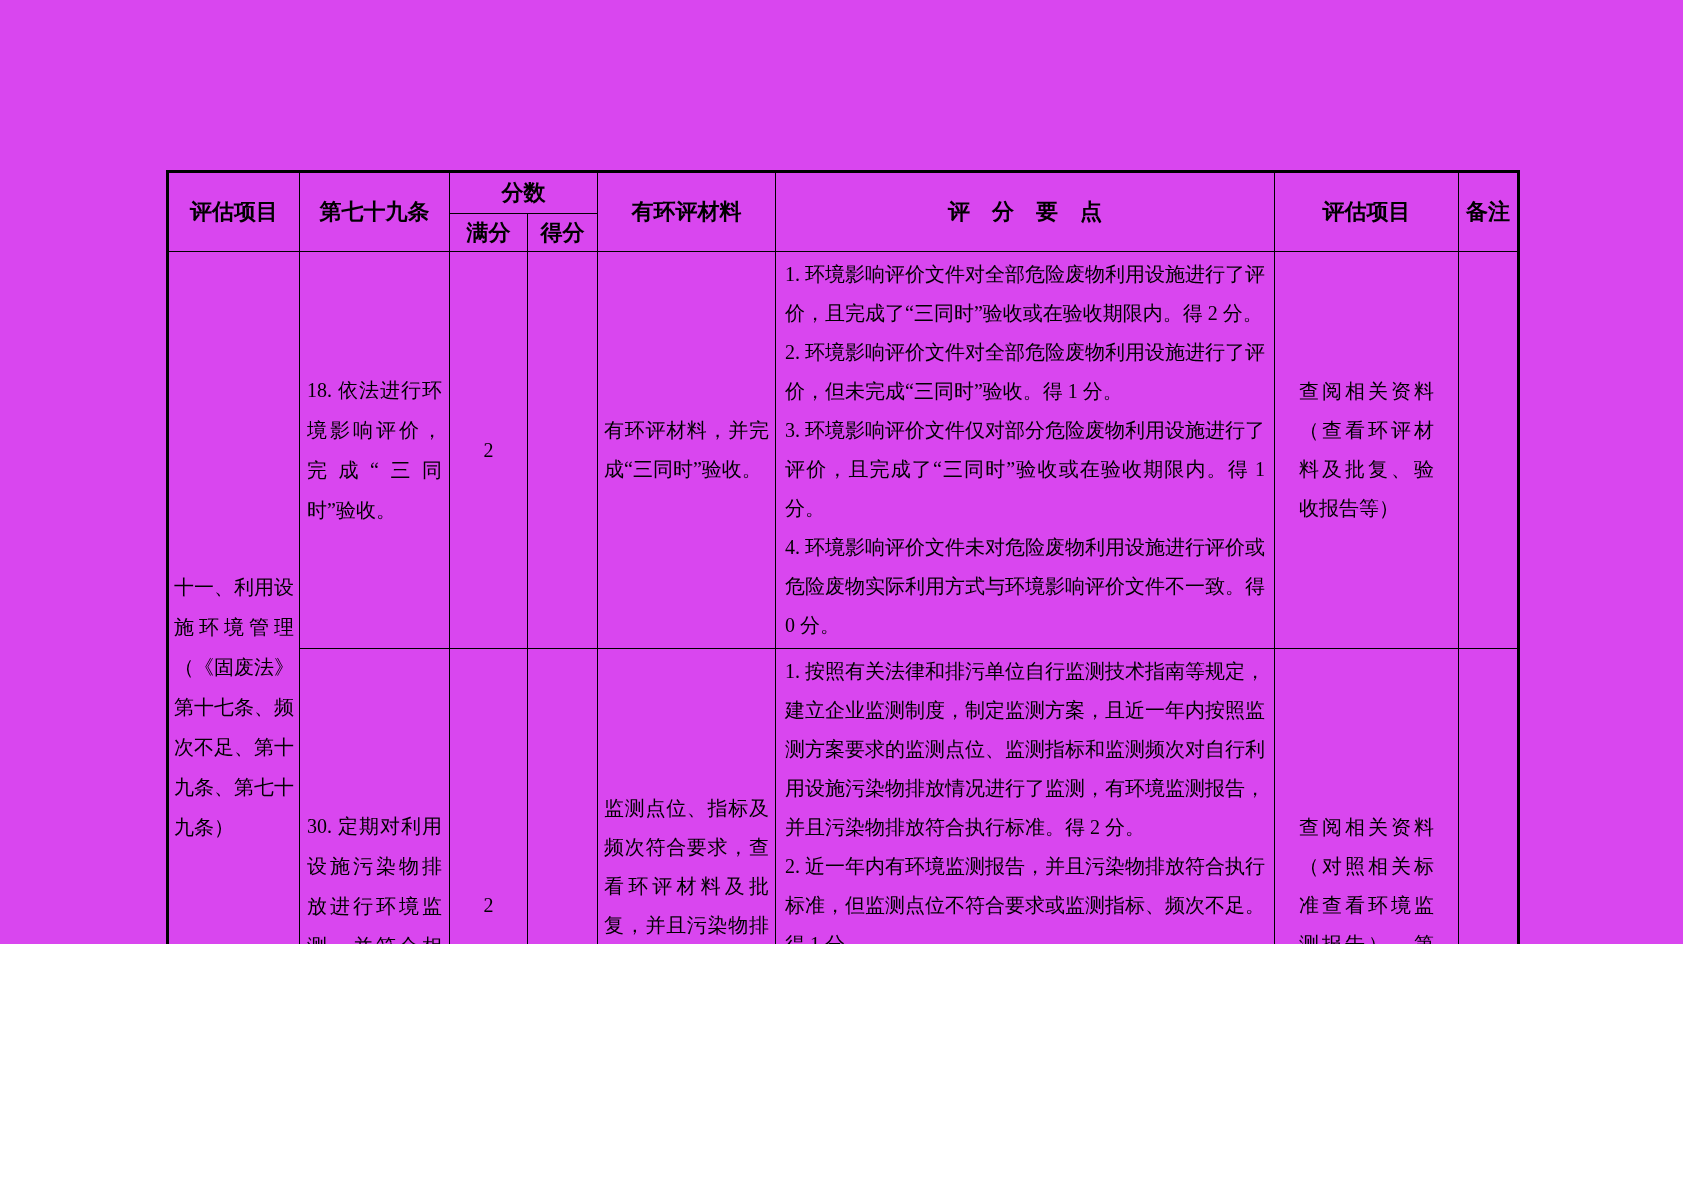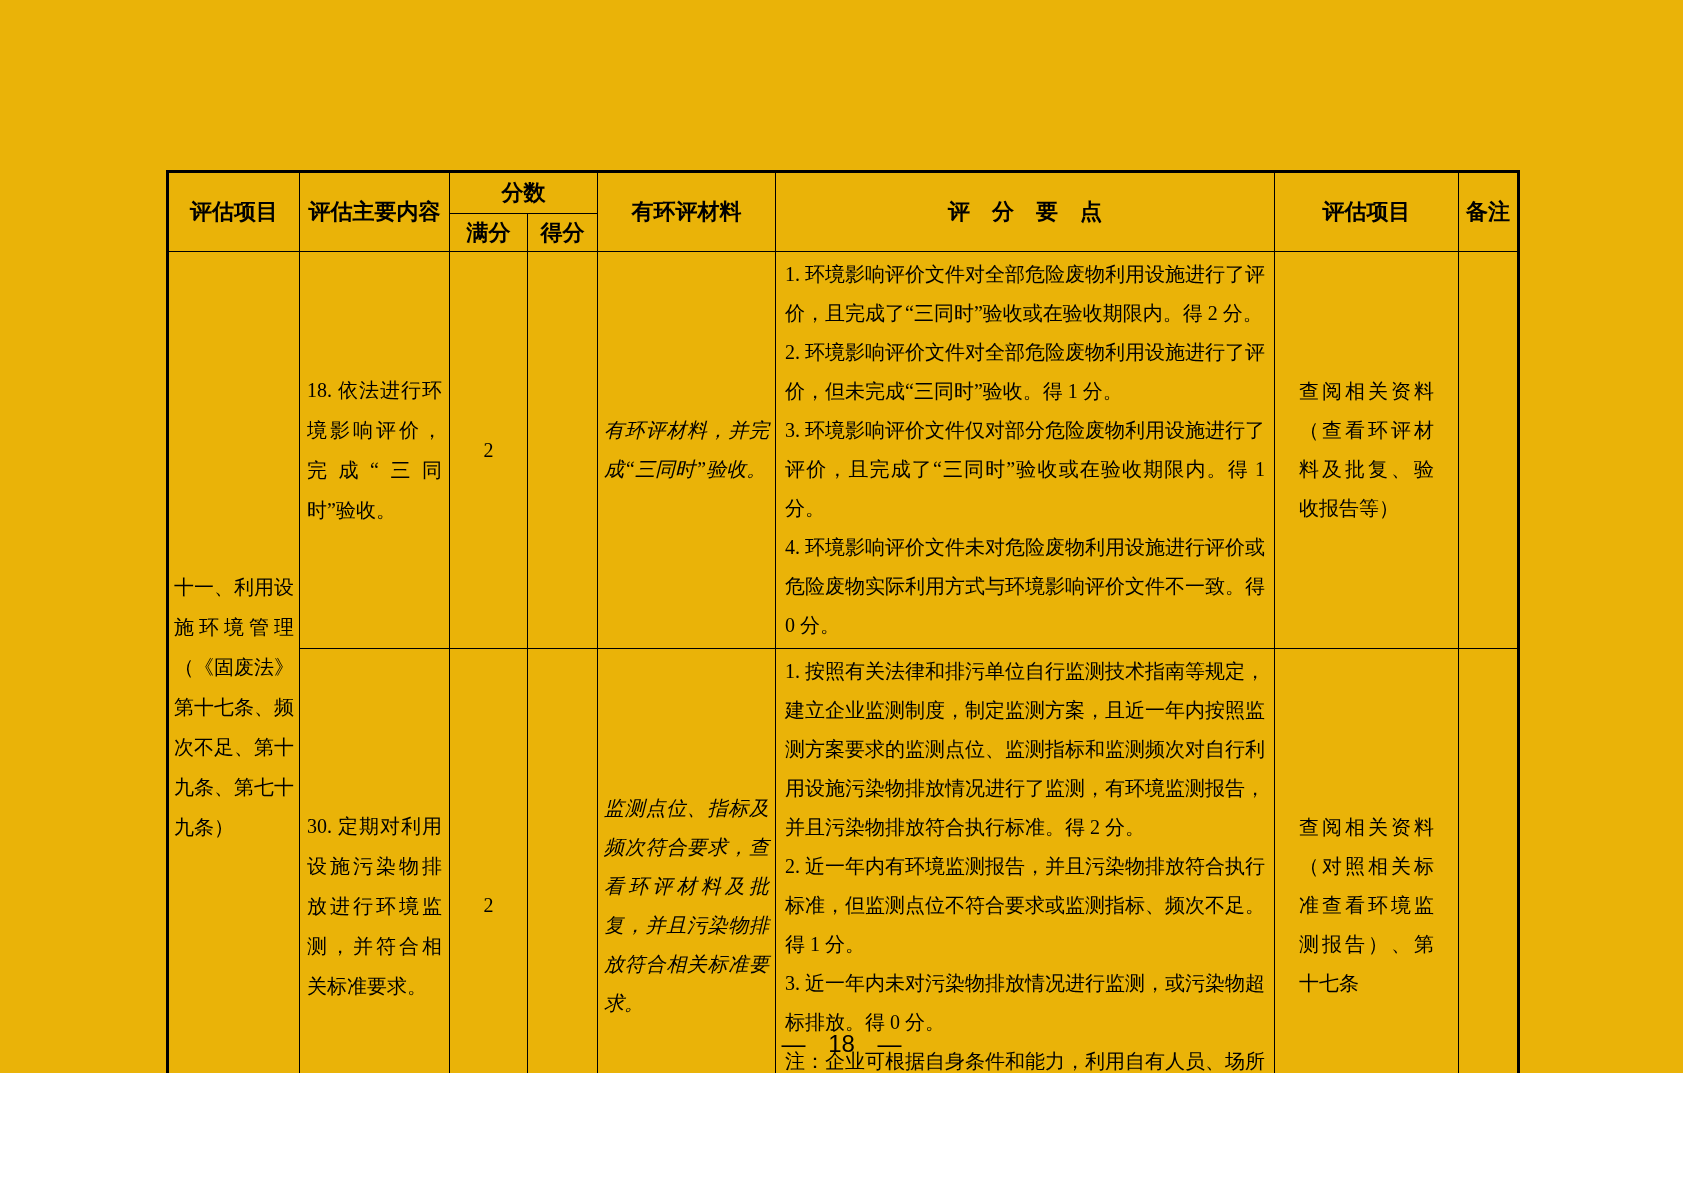--- a/index.html
+++ b/index.html
@@ -1,19 +1,19 @@
 <!DOCTYPE html>
 <html><head>
 <meta charset="utf-8">
 <style>
   html,body { margin:0; padding:0; background:#ffffff; }
   .page {
     position:relative;
-    width:1683px; height:1073px;
-    background:#eab308;
+    width:1683px; height:944px;
+    background:#d946ef;
     color:#000;
     font-family:"Liberation Serif","DejaVu Serif",serif;
     overflow:hidden;
   }
   table.eval-table {
     position:absolute; left:166px; top:170px;
     width:1351px;
     border-collapse:collapse;
     table-layout:fixed;
     border:3px solid #000;
@@ -29,21 +29,21 @@
     font-size:22px;
     text-align:center;
     padding:2px 2px;
   }
   .eval-table td {
     font-size:20px;
   }
   .cell-project  { padding:0 5px;  text-align:justify; line-height:40px; }
   .cell-content  { padding:0 7px;  text-align:justify; line-height:40px; }
   .cell-score    { text-align:center; font-size:21px; }
-  .cell-standard { padding:0 6px;  text-align:justify; line-height:39px;font-style:italic; }
+  .cell-standard { padding:0 6px;  text-align:justify; line-height:39px; }
   .cell-points   { padding:3px 9px; text-align:justify; line-height:39px; white-space:pre-line; vertical-align:middle; }
   .cell-method   { padding:0 24px;  text-align:justify; line-height:39px;margin-left:36px; }
   .cell-remark   { }
   .page-number {
     position:absolute; top:1030px; left:0; right:0;
     text-align:center;
     font-size:24px;
     word-spacing:16px;
     font-family:Liberation Sans, sans-serif;
   }
@@ -61,21 +61,21 @@
       <col style="width:70px">
       <col style="width:178px">
       <col style="width:499px">
       <col style="width:184px">
       <col style="width:60px">
     </colgroup>
 
     <thead>
       <tr style="height:42px">
         <th rowspan="2">评估项目</th>
-        <th rowspan="2">评估主要内容</th>
+        <th rowspan="2">第七十九条</th>
         <th colspan="2">分数</th>
         <th rowspan="2">有环评材料</th>
         <th rowspan="2">评　分　要　点</th>
         <th rowspan="2">评估项目</th>
         <th rowspan="2">备注</th>
       </tr>
       <tr style="height:38px">
         <th>满分</th>
         <th>得分</th>
       </tr>

